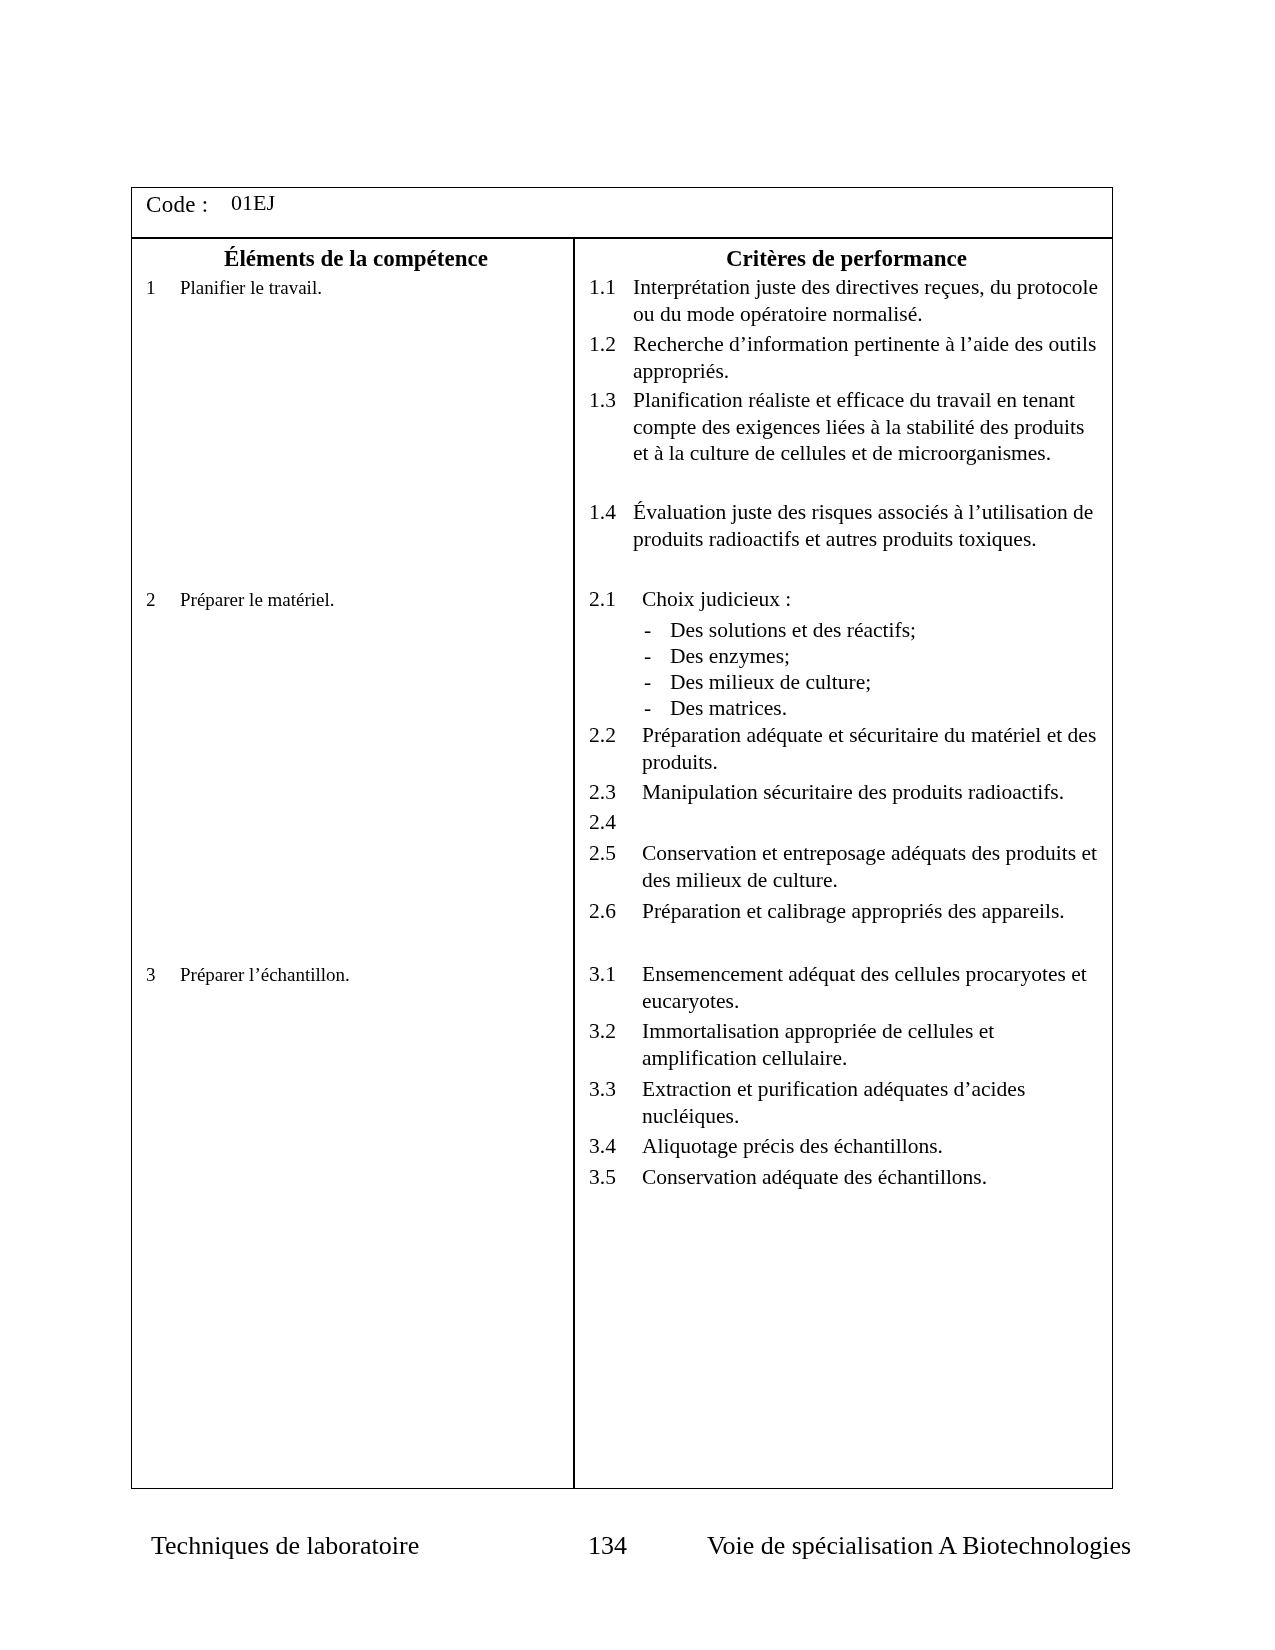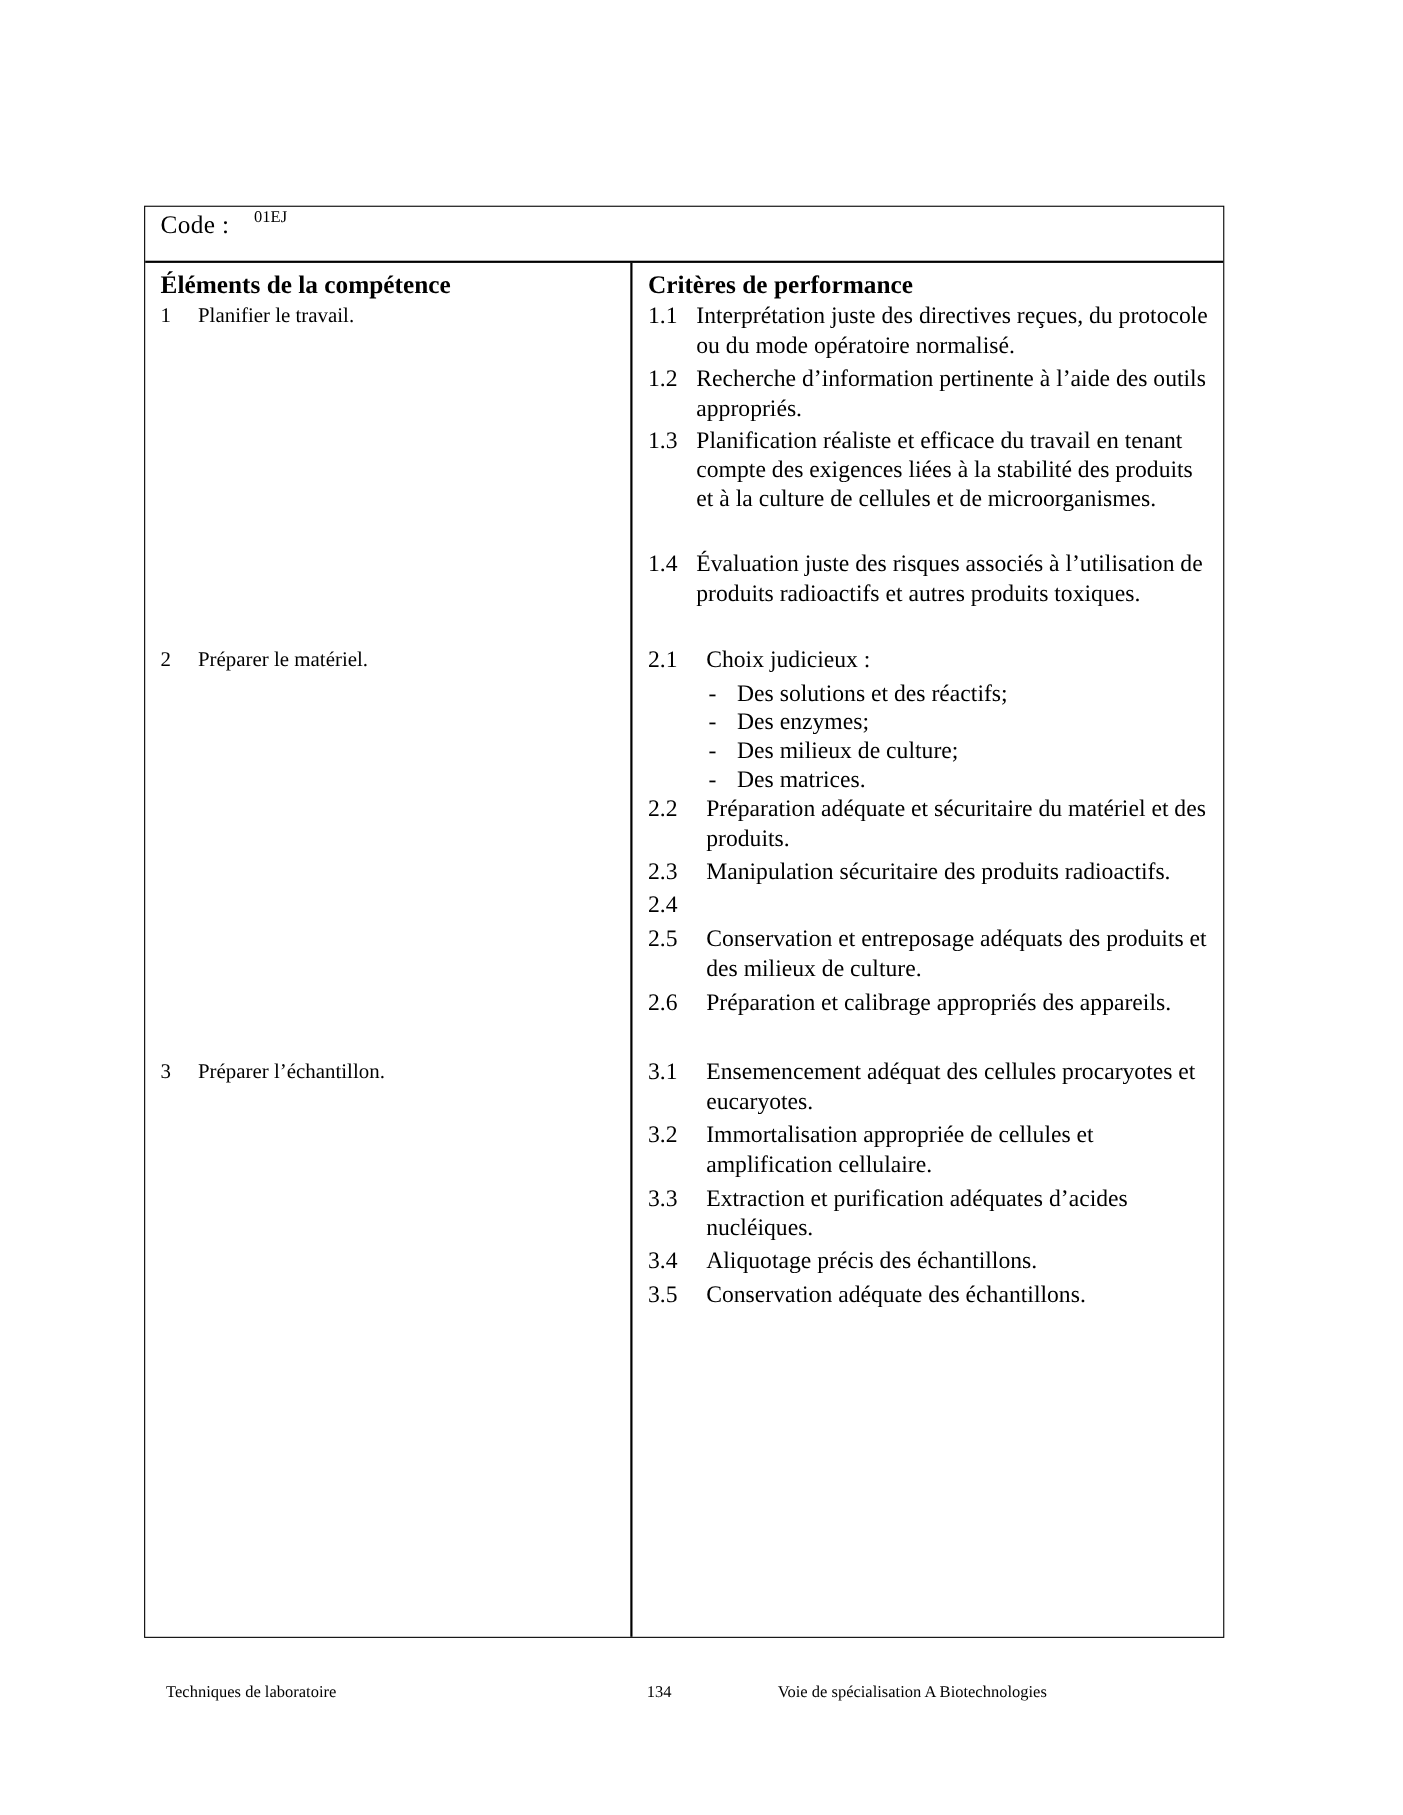--- a/index.html
+++ b/index.html
@@ -7,39 +7,39 @@
   .page { position: absolute; left: 0; top: 0; width: 1275px; height: 1650px; padding-left: 11px; }
   .table {
     position: absolute; left: 131px; top: 187px; width: 982px; height: 1302px;
     border: 1.5px solid #000; box-sizing: border-box;
   }
   .code-row {
     position: absolute; left: 0; top: 0; right: 0; height: 51px;
     border-bottom: 2.5px solid #000; box-sizing: border-box;
   }
   .code-label { position: absolute; left: 14px; top: 4px; font-size: 23px; letter-spacing: 0.3px; }
-  .code-value { position: absolute; left: 99px; top: 2px; font-size: 15px; }
+  .code-value { position: absolute; left: 99px; top: 2px; font-size: 22px; }
   .col-divider {
     position: absolute; left: 441px; top: 51px; bottom: 0; width: 0;
     border-left: 2px solid #000;
   }
   .col-left { position: absolute; left: 14px; top: 56px; width: 420px; }
   .col-right { position: absolute; left: 457px; top: 56px; width: 515px; }
-  .col-head { font-weight: bold; font-size: 23px; line-height: 30px; margin-bottom: 0; }
+  .col-head { font-weight: bold; font-size: 23px; line-height: 30px; margin-bottom: 0; text-align: center; }
   .el { position: absolute; left: 0; font-size: 19px; line-height: 27px; white-space: nowrap; }
   .el .num { display: inline-block; width: 34px; }
   .crit { position: absolute; left: 0; font-size: 21.5px; line-height: 26.5px; }
   .crit .num { position: absolute; left: 0; top: 0; text-align: center; }
   .crit .txt { display: block; }
   .crit.g1 .txt { margin-left: 44px; }
   .crit.g2 .txt { margin-left: 53px; }
   .bullets { margin: 4px 0 0 53px; padding: 0; list-style: none; }
   .bullets li { position: relative; padding-left: 28px; line-height: 26px; }
   .bullets li .dash { position: absolute; left: 2px; top: 0; }
-  .footer { position: absolute; top: 1531px; font-size: 15px; white-space: nowrap; }
+  .footer { position: absolute; top: 1531px; font-size: 26px; white-space: nowrap; }
 </style>
 </head>
 <body>
 
 <div class="page">
   <div class="table">
     <div class="code-row">
       <span class="code-label">Code :</span>
       <span class="code-value">01EJ</span>
     </div>

